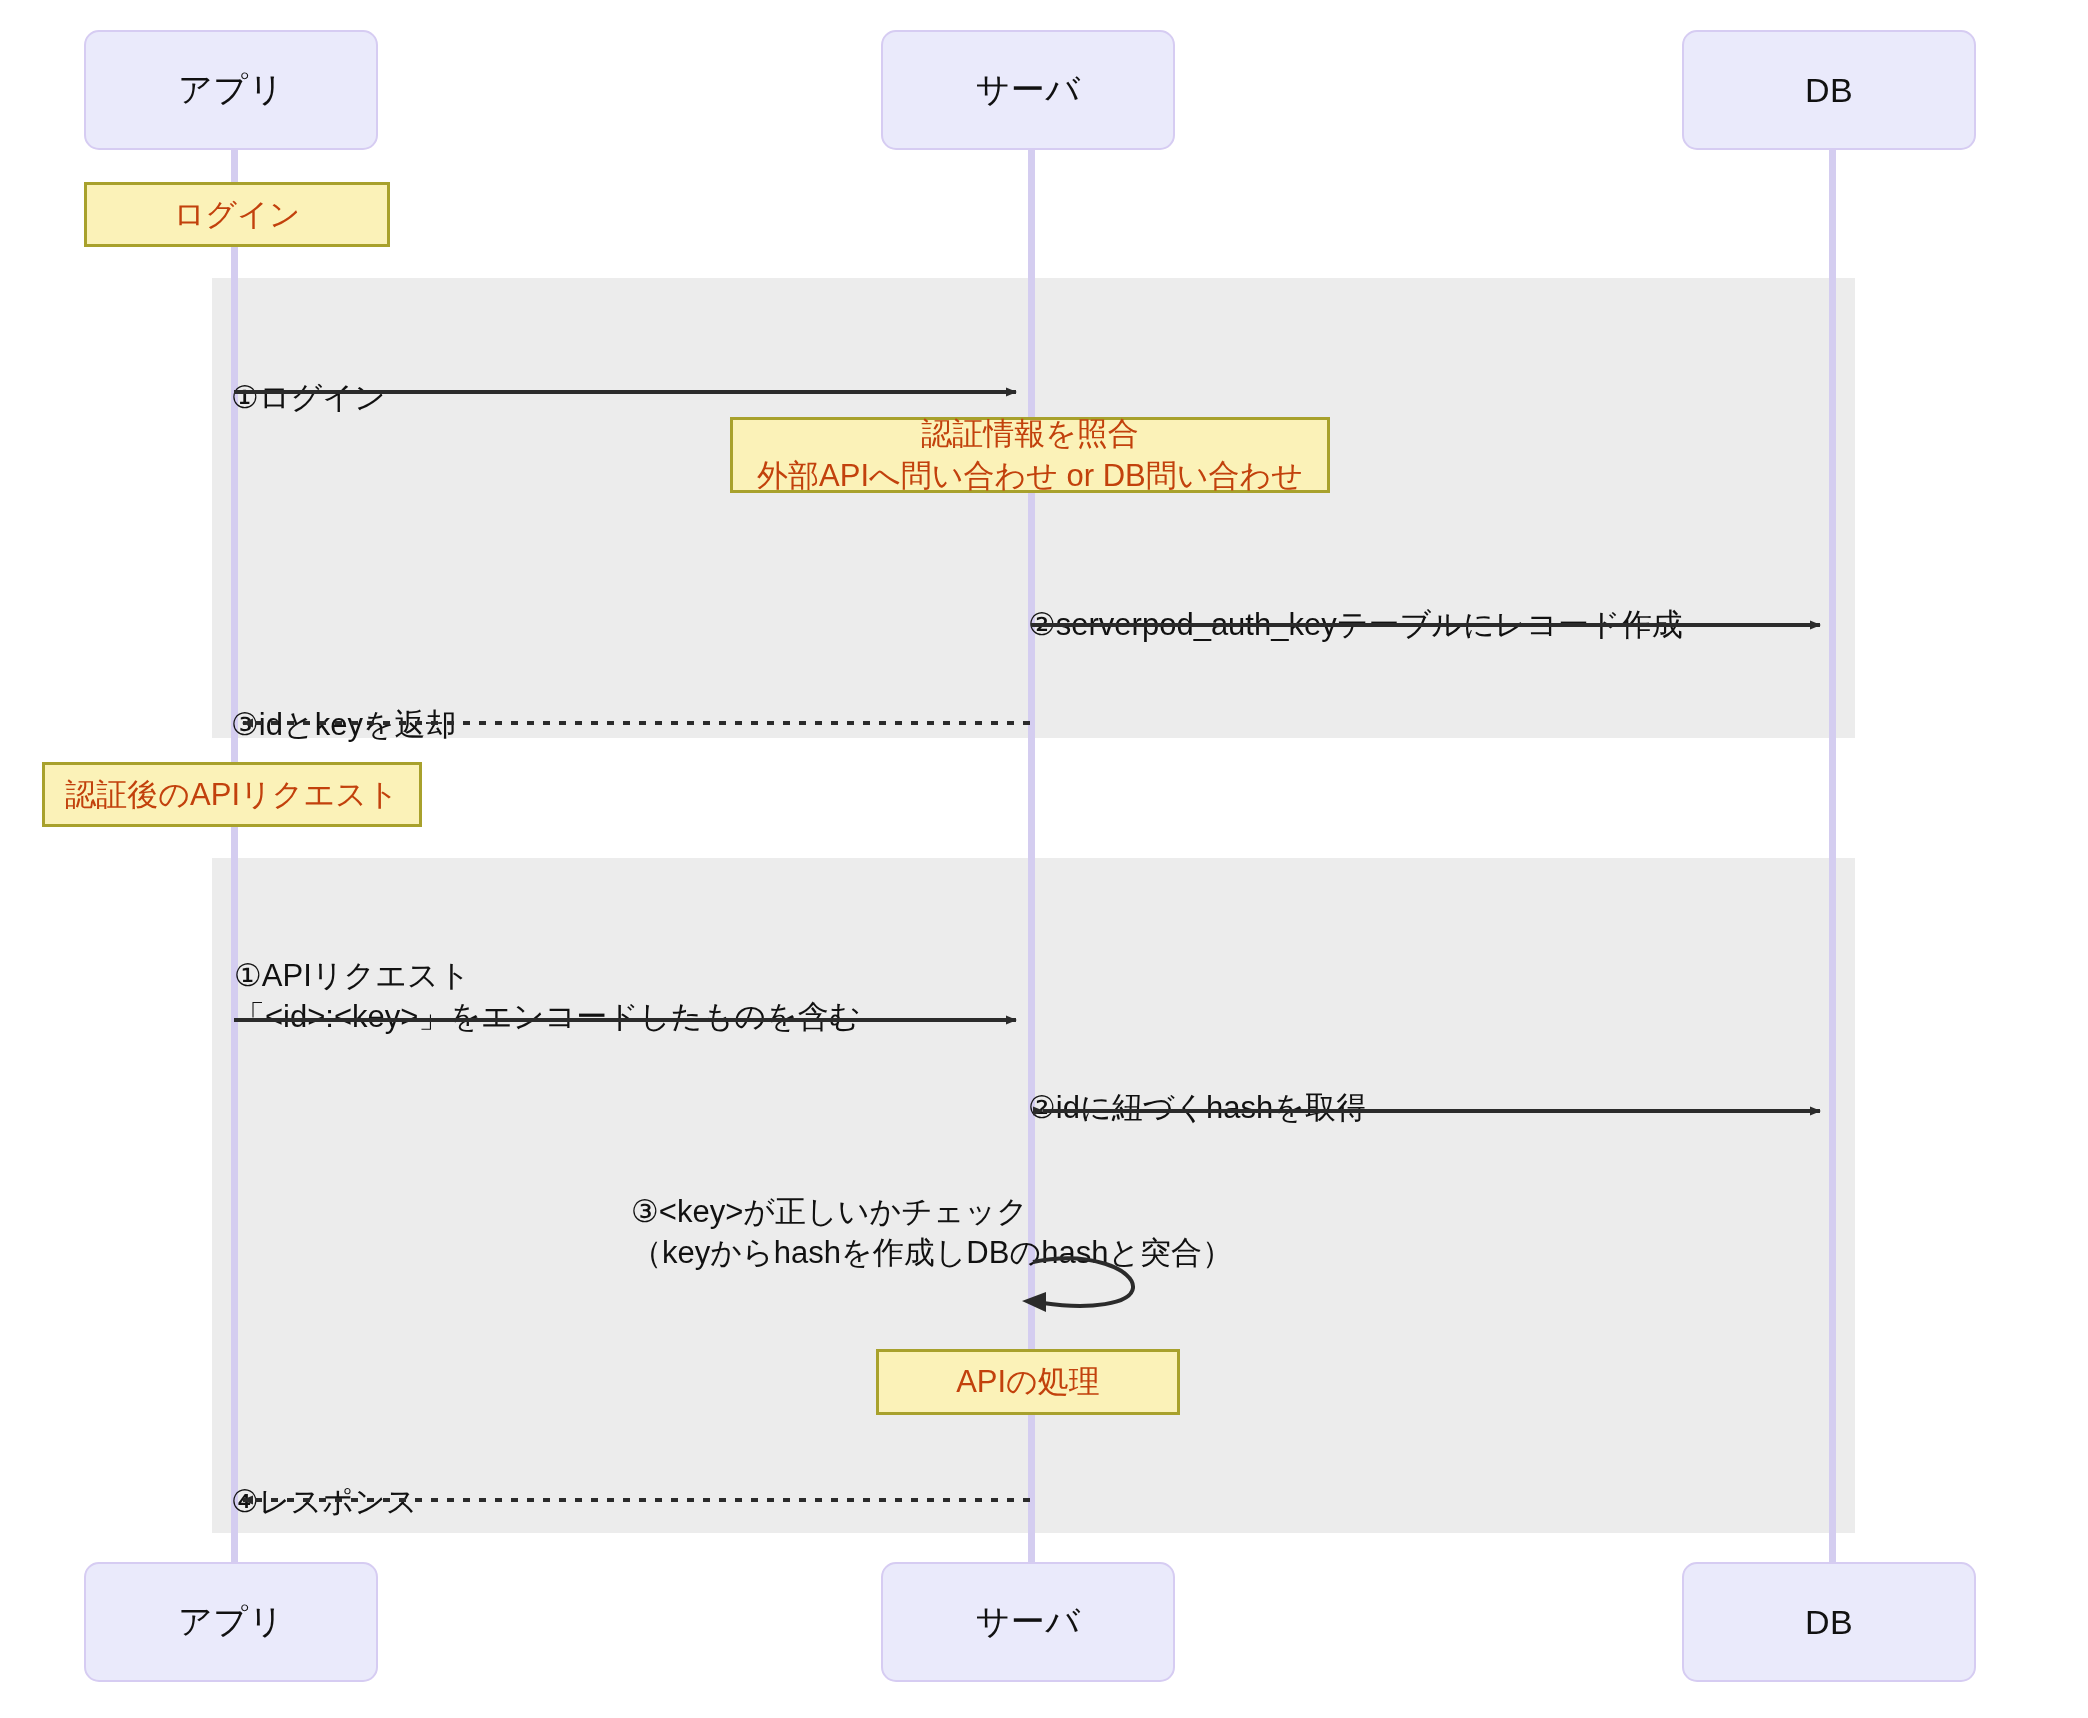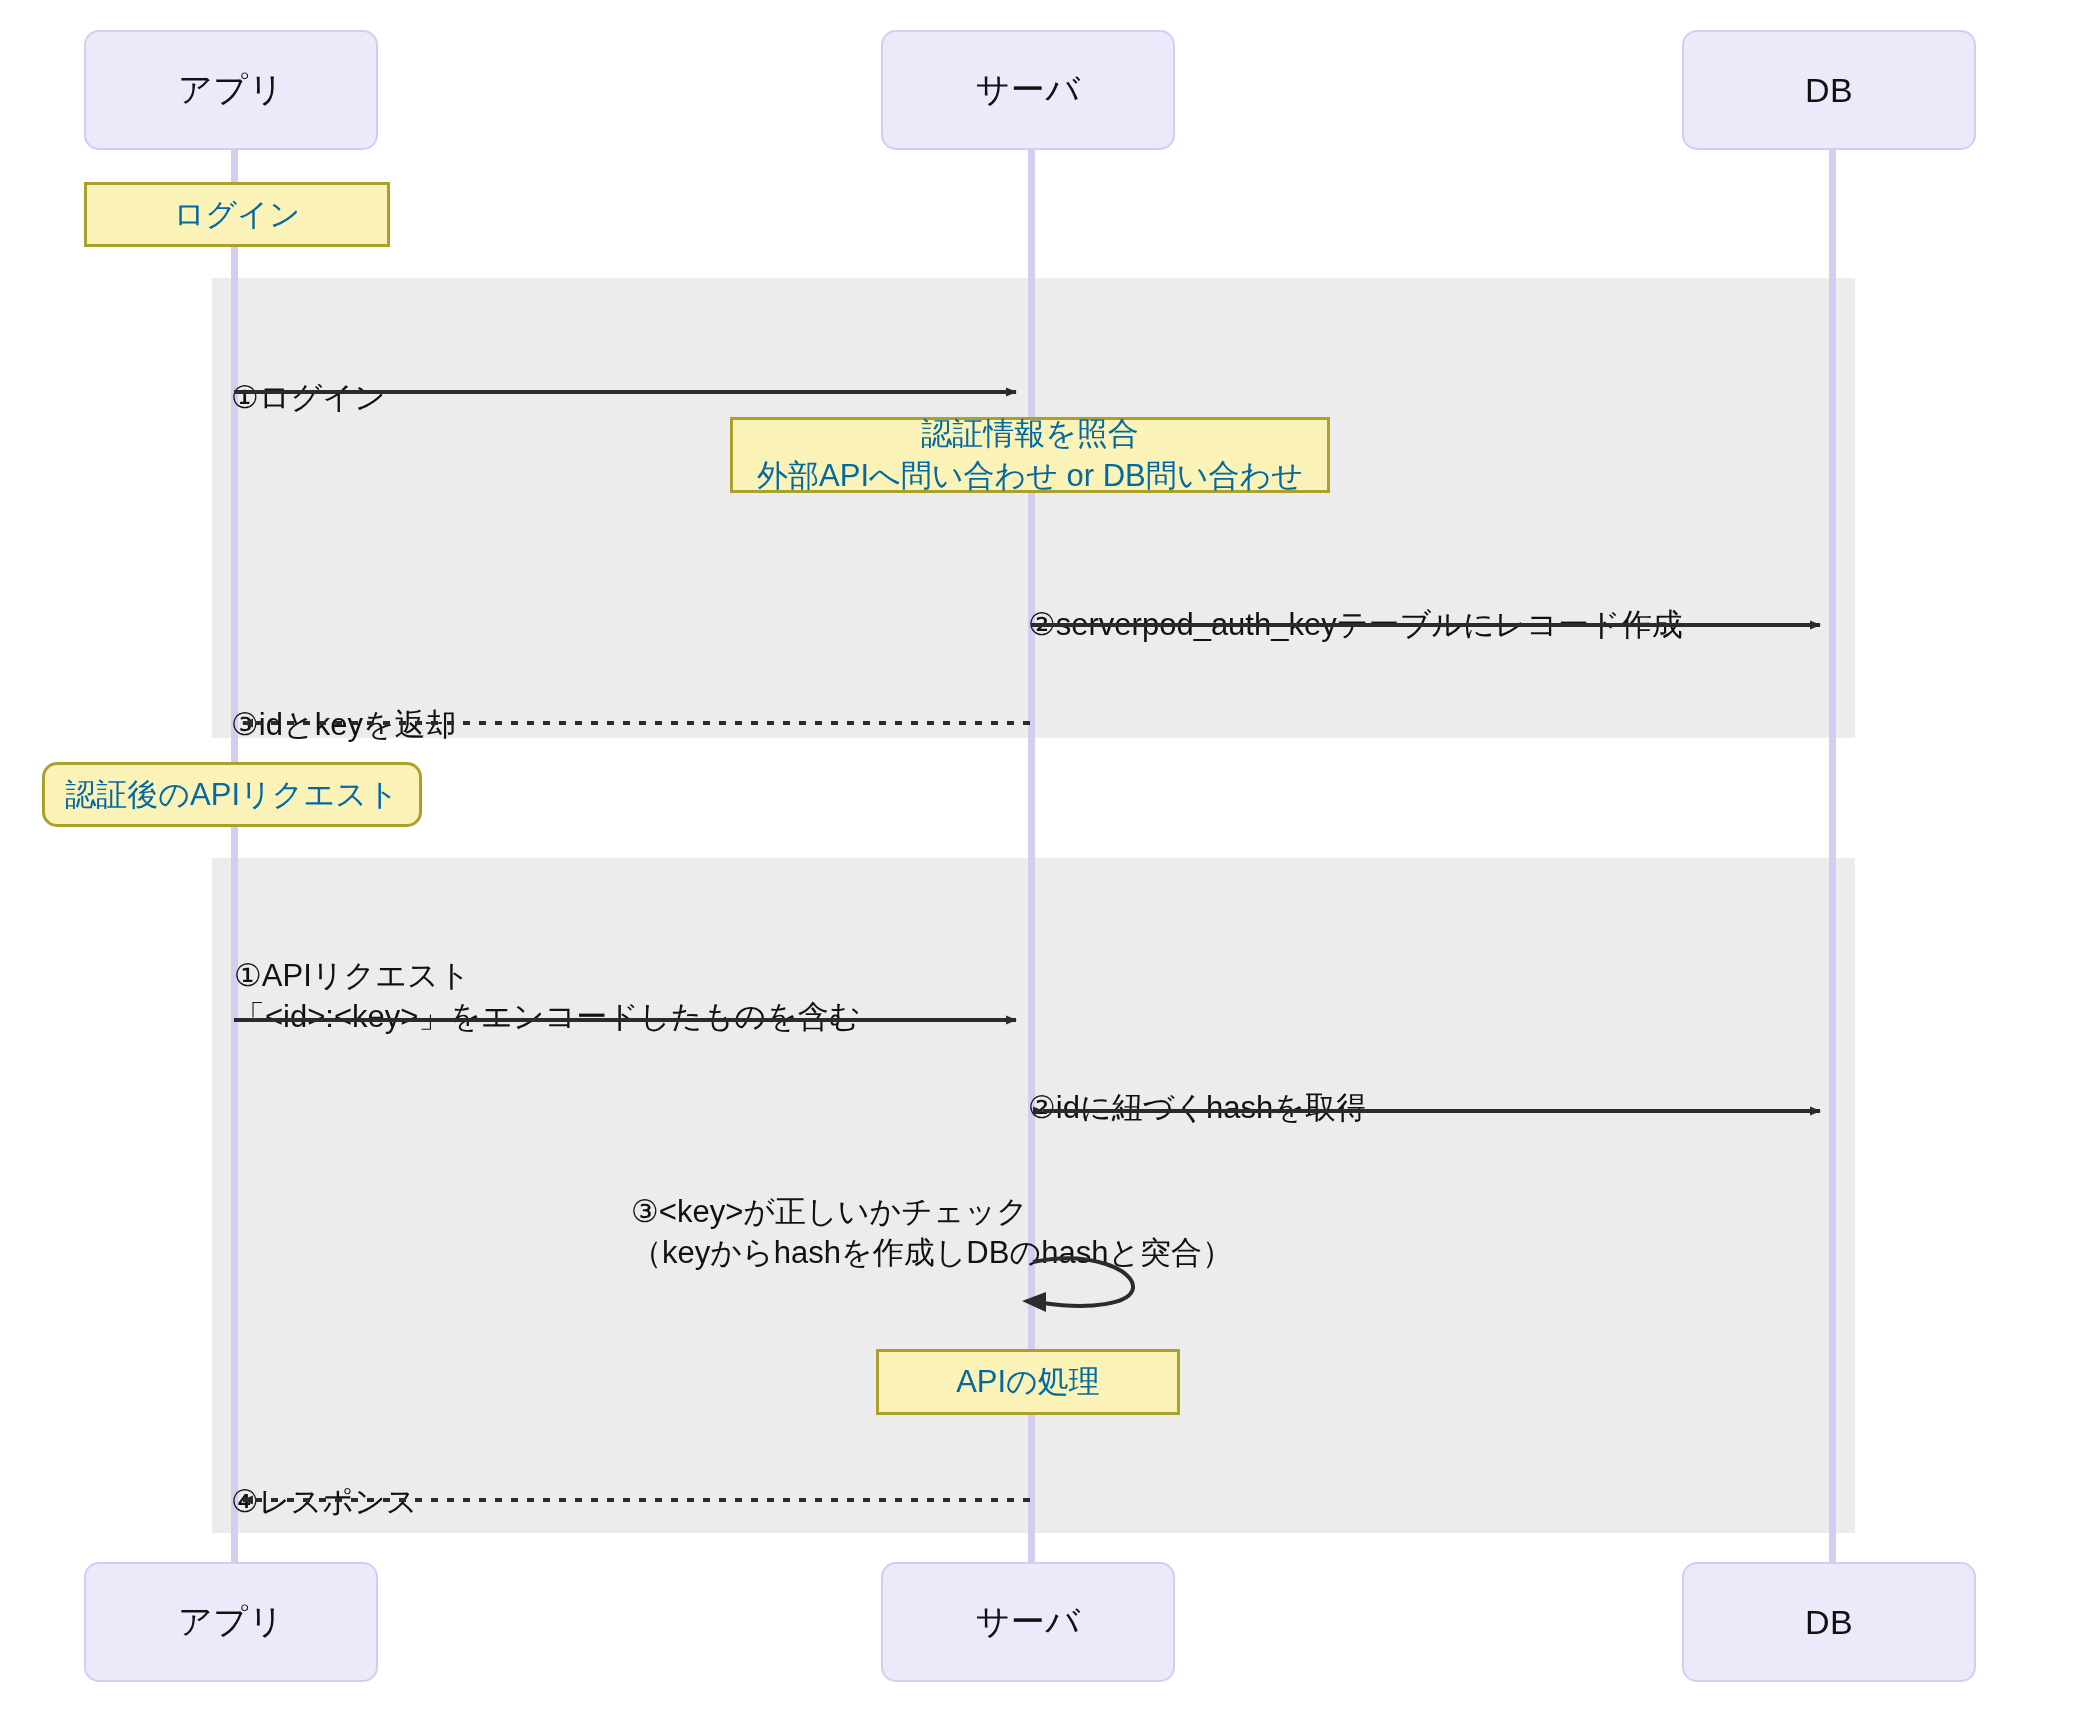--- a/index.html
+++ b/index.html
@@ -45,21 +45,21 @@
   
   .note {
     position: absolute;
     box-sizing: border-box;
     background: #fbf2b8;
     border: 3px solid #a8a12c;
     display: flex;
     align-items: center;
     justify-content: center;
     text-align: center;
-    color: #0369a1;
+    color: #c2410c;
     font-size: 31px;
     line-height: 1.34;
     padding: 4px 14px;
     white-space: pre-line;
   }
   .note.wide { font-size: 31px; }
   
   .msg-label {
     position: absolute;
     text-align: left;
@@ -107,21 +107,21 @@
     <span>サーバ</span>
   </div>
   <div class="participant" style="left:1682px; top:1562px; width:294px; height:120px;">
     <span>DB</span>
   </div>
 
   <div class="note" style="left:84px; top:182px; width:306px; height:65px;">
     <span>ログイン</span>
   </div>
 
-  <div class="note" style="left:42px; top:762px; width:380px; height:65px;border-radius:15px;">
+  <div class="note" style="left:42px; top:762px; width:380px; height:65px;">
     <span>認証後のAPIリクエスト</span>
   </div>
 
   <div class="note wide" style="left:730px; top:417px; width:600px; height:76px;">
     <span>認証情報を照合
 外部APIへ問い合わせ or DB問い合わせ</span>
   </div>
 
   <div class="note" style="left:876px; top:1328px; width:304px; height:66px;margin-top:21px;">
     <span>APIの処理</span>

